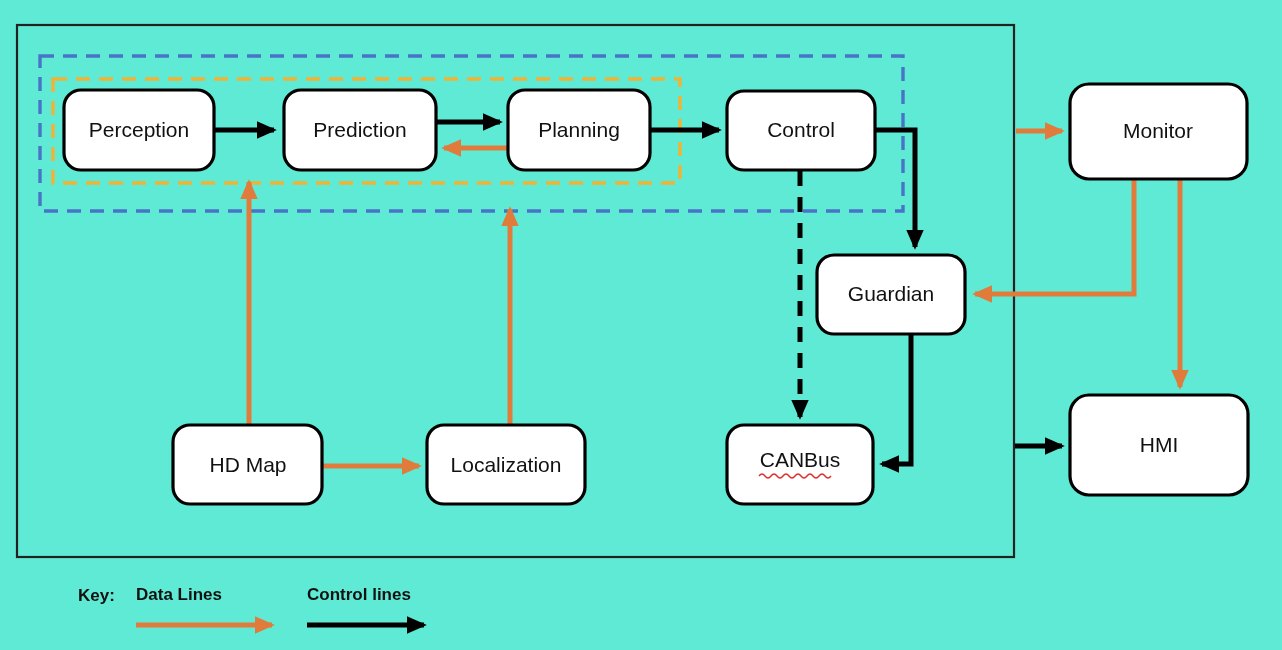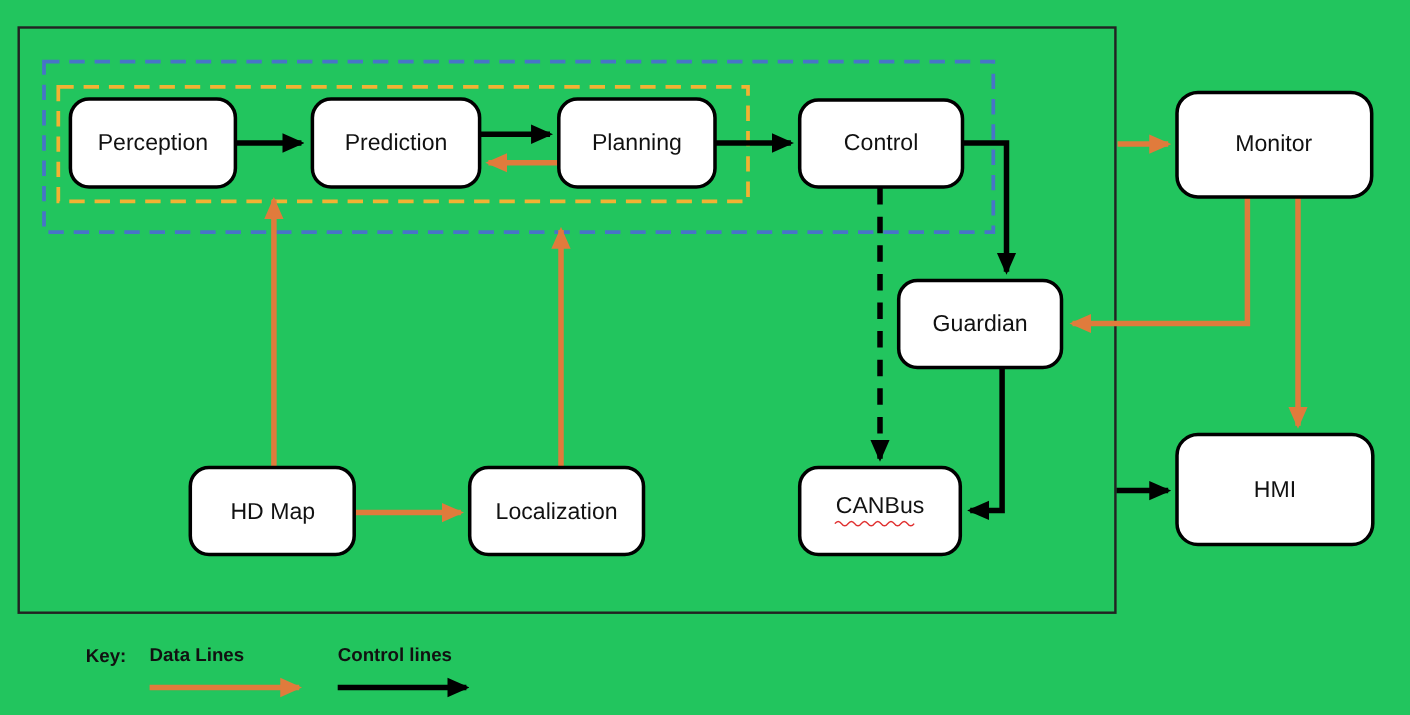--- a/index.html
+++ b/index.html
@@ -11,21 +11,21 @@
   body {
     width: 1282px;
     height: 650px;
     font-family: "Liberation Sans", sans-serif;
     overflow: hidden;
   }
   #diagram-root {
     position: relative;
     width: 1282px;
     height: 650px;
-    background: #22c55e;
+    background: #5eead4;
   }
   svg.canvas {
     position: absolute;
     top: 0;
     left: 0;
     width: 1282px;
     height: 650px;
   }
   .node-rect {
     fill: #ffffff;

